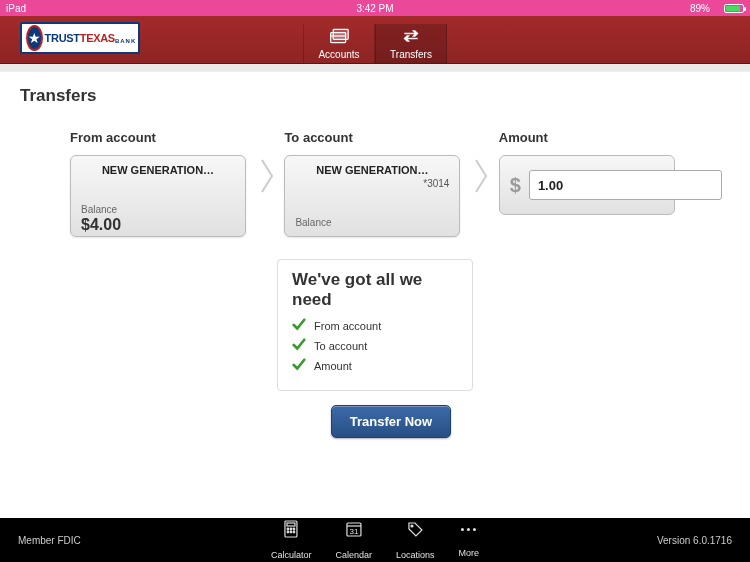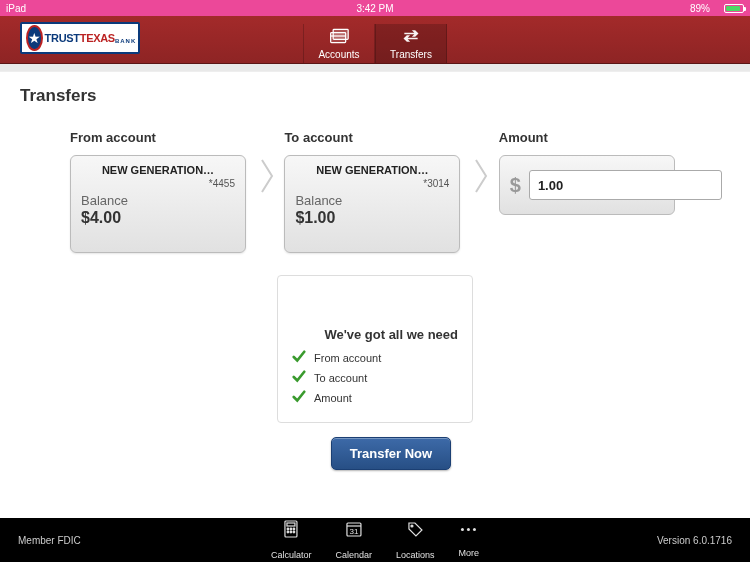--- a/index.html
+++ b/index.html
@@ -56,29 +56,29 @@
   .gray-strip { height:8px; background:#e9e9e9; border-bottom:1px solid #eee; }
 
   
   .page-title { font-size:17px; font-weight:bold; color:#333; padding:14px 20px 24px; }
 
   .columns { display:flex; padding:0 70px; gap:0; align-items:flex-start; position:relative;}
   .col { width:186px; }
   .col-label { font-size:13px; font-weight:bold; color:#333; margin-bottom:10px; }
 
   .card {
-    width:176px; height:98px; border:1px solid #bbb; border-radius:6px;
+    width:176px; height:82px; border:1px solid #bbb; border-radius:6px;
     background: linear-gradient(#f7f7f7,#e1e1e1);
     padding:8px 10px; position:relative;
     box-shadow: 0 1px 2px rgba(0,0,0,0.1);
     cursor:pointer;
   }
   .card-name { font-size:11px; font-weight:bold; color:#222; text-align:center; white-space:nowrap; overflow:hidden; text-overflow:ellipsis;}
   .card-acct { font-size:10px; color:#555; text-align:right; margin-top:2px; }
-  .card-bal-label { font-size:13px; color:#666; margin-top:4px;}
+  .card-bal-label { font-size:10px; color:#666; margin-top:28px;}
   .card-bal { font-size:16px; font-weight:bold; color:#333; margin-top:1px;}
 
   .chev-wrap { width:34px; display:flex; align-items:center; justify-content:center; padding-top:26px; }
   .chev-wrap svg { width:16px; height:40px; }
 
   .amount-box {
     width:176px; height:60px; border:1px solid #bbb; border-radius:6px;
     background: linear-gradient(#f7f7f7,#e1e1e1);
     display:flex; align-items:center; padding:0 10px; gap:8px; margin-top:10px;
   }
@@ -87,21 +87,21 @@
     flex:1; height:30px; border:1px solid #aaa; border-radius:3px; background:#fff;
     padding:0 8px; font-size:13px; font-weight:bold; color:#222;
   }
 
   
   .checklist-wrap { width:100%; display:flex; justify-content:center; margin-top:22px;}
   .checklist {
     width:196px; border:1px solid #ddd; border-radius:4px; padding:10px 14px 12px;
     background:#fff;
   }
-  .checklist-title { font-size:13px; font-weight:bold; color:#333; text-align:right; margin-bottom:8px;margin-top:41px;}
+  .checklist-title { font-size:17px; font-weight:bold; color:#333; text-align:left; margin-bottom:8px;}
   .check-row { display:flex; align-items:center; gap:8px; font-size:11px; color:#333; margin:4px 0;}
   .check-row svg { width:14px; height:14px; }
 
   .transfer-btn-wrap { display:flex; justify-content:center; margin-top:14px;margin-left:32px;}
   .transfer-btn {
     padding:8px 18px; border-radius:5px; border:1px solid #1b3f73;
     background: linear-gradient(#3d6aa8,#274f85);
     color:#fff; font-size:13px; font-weight:bold; cursor:pointer;
     box-shadow: inset 0 1px 0 rgba(255,255,255,0.3), 0 1px 2px rgba(0,0,0,0.3);
   }
@@ -173,39 +173,37 @@
 <div class="gray-strip"></div>
 
 <div class="page-title">Transfers</div>
 
 <div class="columns">
 
   <div class="col">
     <div class="col-label">From account</div>
     <div class="card">
       <div class="card-name">NEW GENERATION…</div>
-      <div class="card-acct">*4455</div>
       <div class="card-bal-label">Balance</div>
       <div class="card-bal">$4.00</div>
     </div>
   </div>
 
   <div class="chev-wrap">
     <svg viewBox="0 0 16 40" fill="none" stroke="#ccc" stroke-width="2">
         <polyline points="2,4 12,20 2,36"></polyline>
       </svg>
   </div>
 
   <div class="col">
     <div class="col-label">To account</div>
     <div class="card">
       <div class="card-name">NEW GENERATION…</div>
       <div class="card-acct">*3014</div>
       <div class="card-bal-label">Balance</div>
-      <div class="card-bal">$1.00</div>
     </div>
   </div>
 
   <div class="chev-wrap">
     <svg viewBox="0 0 16 40" fill="none" stroke="#ccc" stroke-width="2">
         <polyline points="2,4 12,20 2,36"></polyline>
       </svg>
   </div>
 
   <div class="col">

